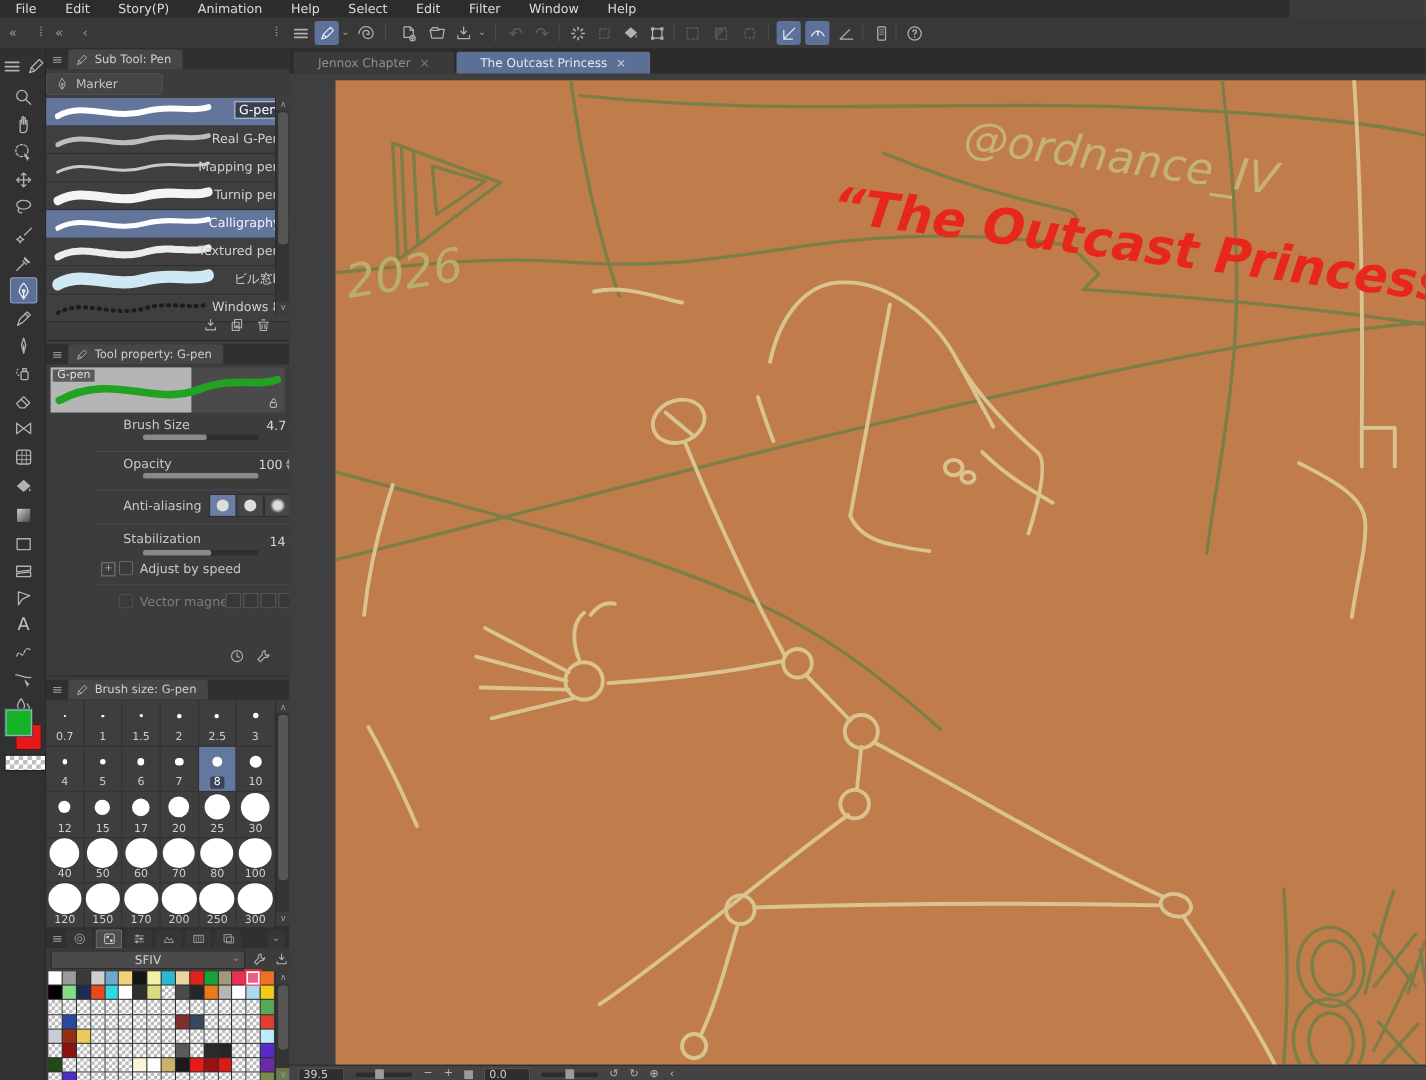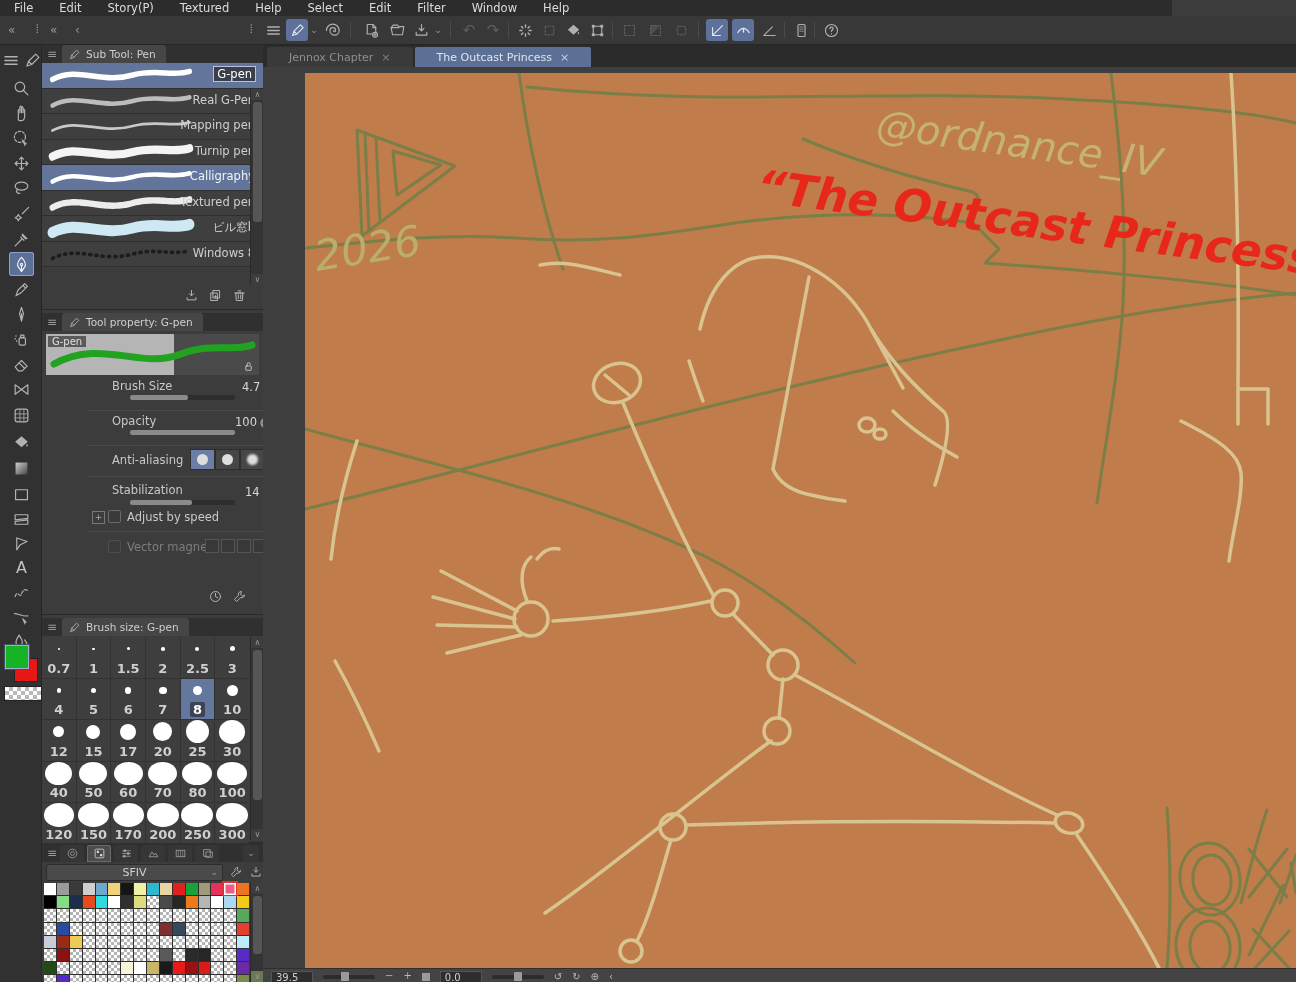--- a/index.html
+++ b/index.html
@@ -60,21 +60,21 @@
   .aabtn.selected{background:#6b7ea5;}
   .aadot{width:11px;height:11px;border-radius:50%;background:#dedede;}
   .hr{position:absolute;left:46px;width:210px;height:1px;background:#4a4a4a;}
   .chk{width:13px;height:13px;background:#3a3a3a;border:1px solid #6a6a6a;box-sizing:border-box;border-radius:2px;}
   .vmbox{width:14px;height:14px;background:#383838;border:1px solid #555;box-sizing:border-box;}
   
   #sizegrid{position:absolute;left:42px;top:637px;width:207px;display:grid;grid-template-columns:repeat(6,1fr);grid-auto-rows:40.6px;background:#323232;gap:1px;}
   .size-cell{background:#3e3e3e;display:flex;flex-direction:column;align-items:center;justify-content:flex-end;padding-bottom:2px;box-sizing:border-box;}
   .size-cell.selected{background:#64779f;}
   .size-cell .dot{background:#fff;border-radius:50%;margin-bottom:auto;margin-top:auto;}
-  .size-cell .slabel{font-size:13px;color:#cfcfcf;font-weight:bold;}
+  .size-cell .slabel{font-size:10px;color:#cfcfcf;}
   .size-cell.selected .slabel{background:#3c4354;padding:0 3px;border-radius:2px;color:#fff;}
   
   .striptab{width:24px;height:17px;display:flex;align-items:center;justify-content:center;color:#a8a8a8;background:#363636;border-radius:3px 3px 0 0;}
   .striptab.selected{background:#4c4c4c;box-shadow:0 0 0 1px #6a6a6a inset;color:#dcdcdc;}
   .striptab svg{width:13px;height:13px;stroke:currentColor;fill:none;stroke-width:1.4;}
   #swatches{position:absolute;left:44px;top:883px;width:205px;display:grid;grid-template-columns:repeat(16,1fr);grid-auto-rows:12.2px;gap:1px;background:#2f2f2f;}
   .sw{width:100%;height:100%;}
   .sw.transparent{background-image:linear-gradient(45deg,#b4b4b4 25%,transparent 25%,transparent 75%,#b4b4b4 75%),linear-gradient(45deg,#b4b4b4 25%,#fdfdfd 25%,#fdfdfd 75%,#b4b4b4 75%);background-position:0 0,3px 3px;background-size:6px 6px;}
   .sw.selected{box-shadow:0 0 0 1.5px #fff inset,0 0 0 2px #e03030;}
   
@@ -265,21 +265,21 @@
     <symbol id="s-trash" viewBox="0 0 24 24">
         <path d="M6.5 8h11l-1 12h-9zM4.5 8h15M10 4.5h4M10 11v6M14 11v6"></path>
       </symbol>
   </defs>
 </svg>
 
 <div id="menubar" class="abs">
   <span class="mitem">File</span>
     <span class="mitem">Edit</span>
     <span class="mitem">Story(P)</span>
-    <span class="mitem">Textured</span>
+    <span class="mitem">Animation</span>
     <span class="mitem">Help</span>
     <span class="mitem">Select</span>
     <span class="mitem">Edit</span>
     <span class="mitem">Filter</span>
     <span class="mitem">Window</span>
     <span class="mitem">Help</span>
 </div>
 
 <div id="toolbar" class="abs">
   <span class="glyph abs" style="left:8px;top:8px">«</span>
@@ -540,20 +540,41 @@
   <div class="phead">
     <span class="glyph">≡</span>
     <span class="ptab">
         <span class="icon">
           <svg viewBox="0 0 24 24">
             <use href="#s-pen"></use>
           </svg>
         </span>
       <span>Sub Tool: Pen</span>
       </span>
+  </div>
+  <div style="position:relative;height:26px;background:#3c3c3c">
+
+      <span class="stchip selected" style="width:106px">
+        <span class="icon">
+          <svg viewBox="0 0 24 24" style="width:13px;height:13px">
+            <use href="#s-nib"></use>
+          </svg>
+        </span>
+        <span>Pen</span>
+      </span>
+
+      <span class="stchip" style="width:106px">
+        <span class="icon">
+          <svg viewBox="0 0 24 24" style="width:13px;height:13px">
+            <use href="#s-nib"></use>
+          </svg>
+        </span>
+        <span>Marker</span>
+      </span>
+
   </div>
   <div style="position:relative">
 
       <div class="brush-row selected boxed">
         <svg class="stroke" viewBox="0 0 190 24" preserveAspectRatio="none">
           <path d="M8,17 C40,2 70,22 110,12 C140,5 160,14 182,8" style="stroke: rgb(255, 255, 255); stroke-width: 6; stroke-dasharray: none;"></path>
         </svg>
         <span class="bname">G-pen</span>
       </div>
 

